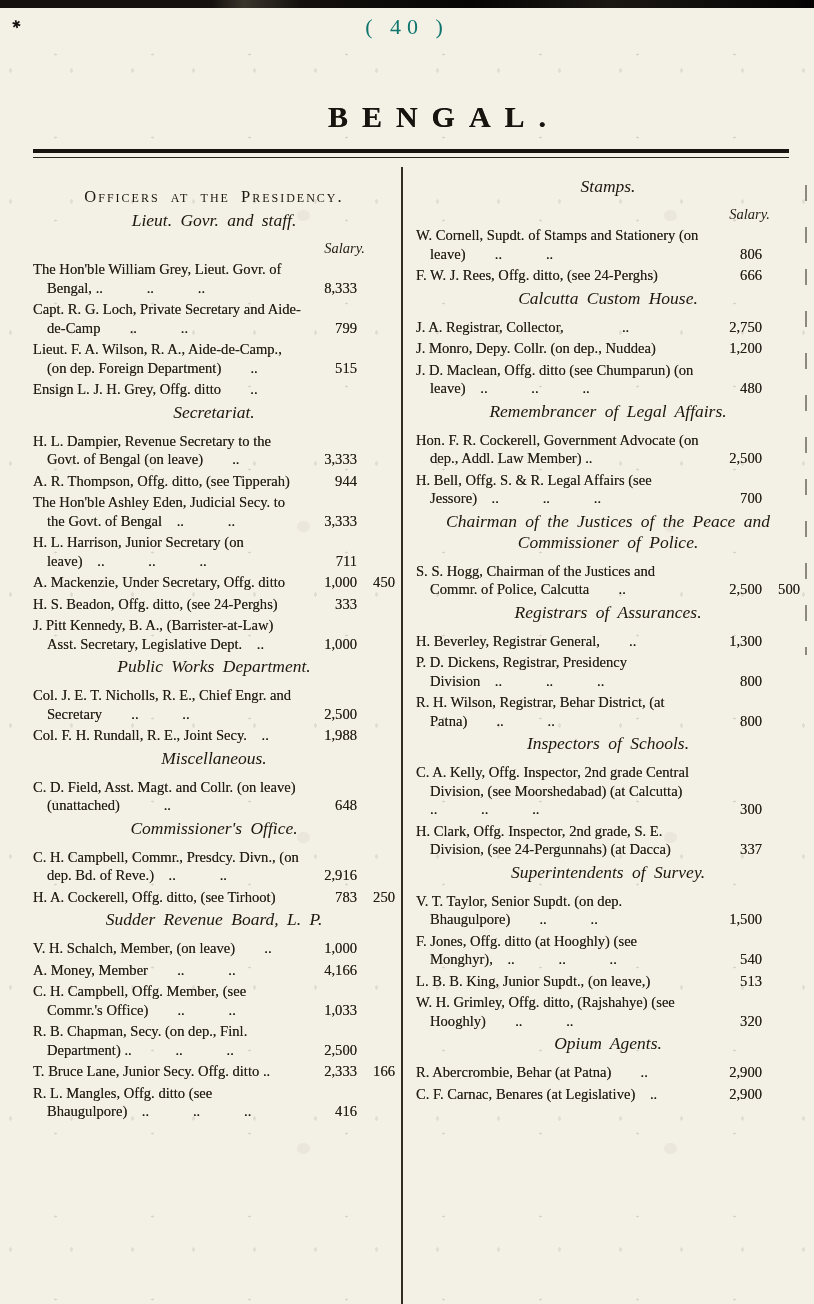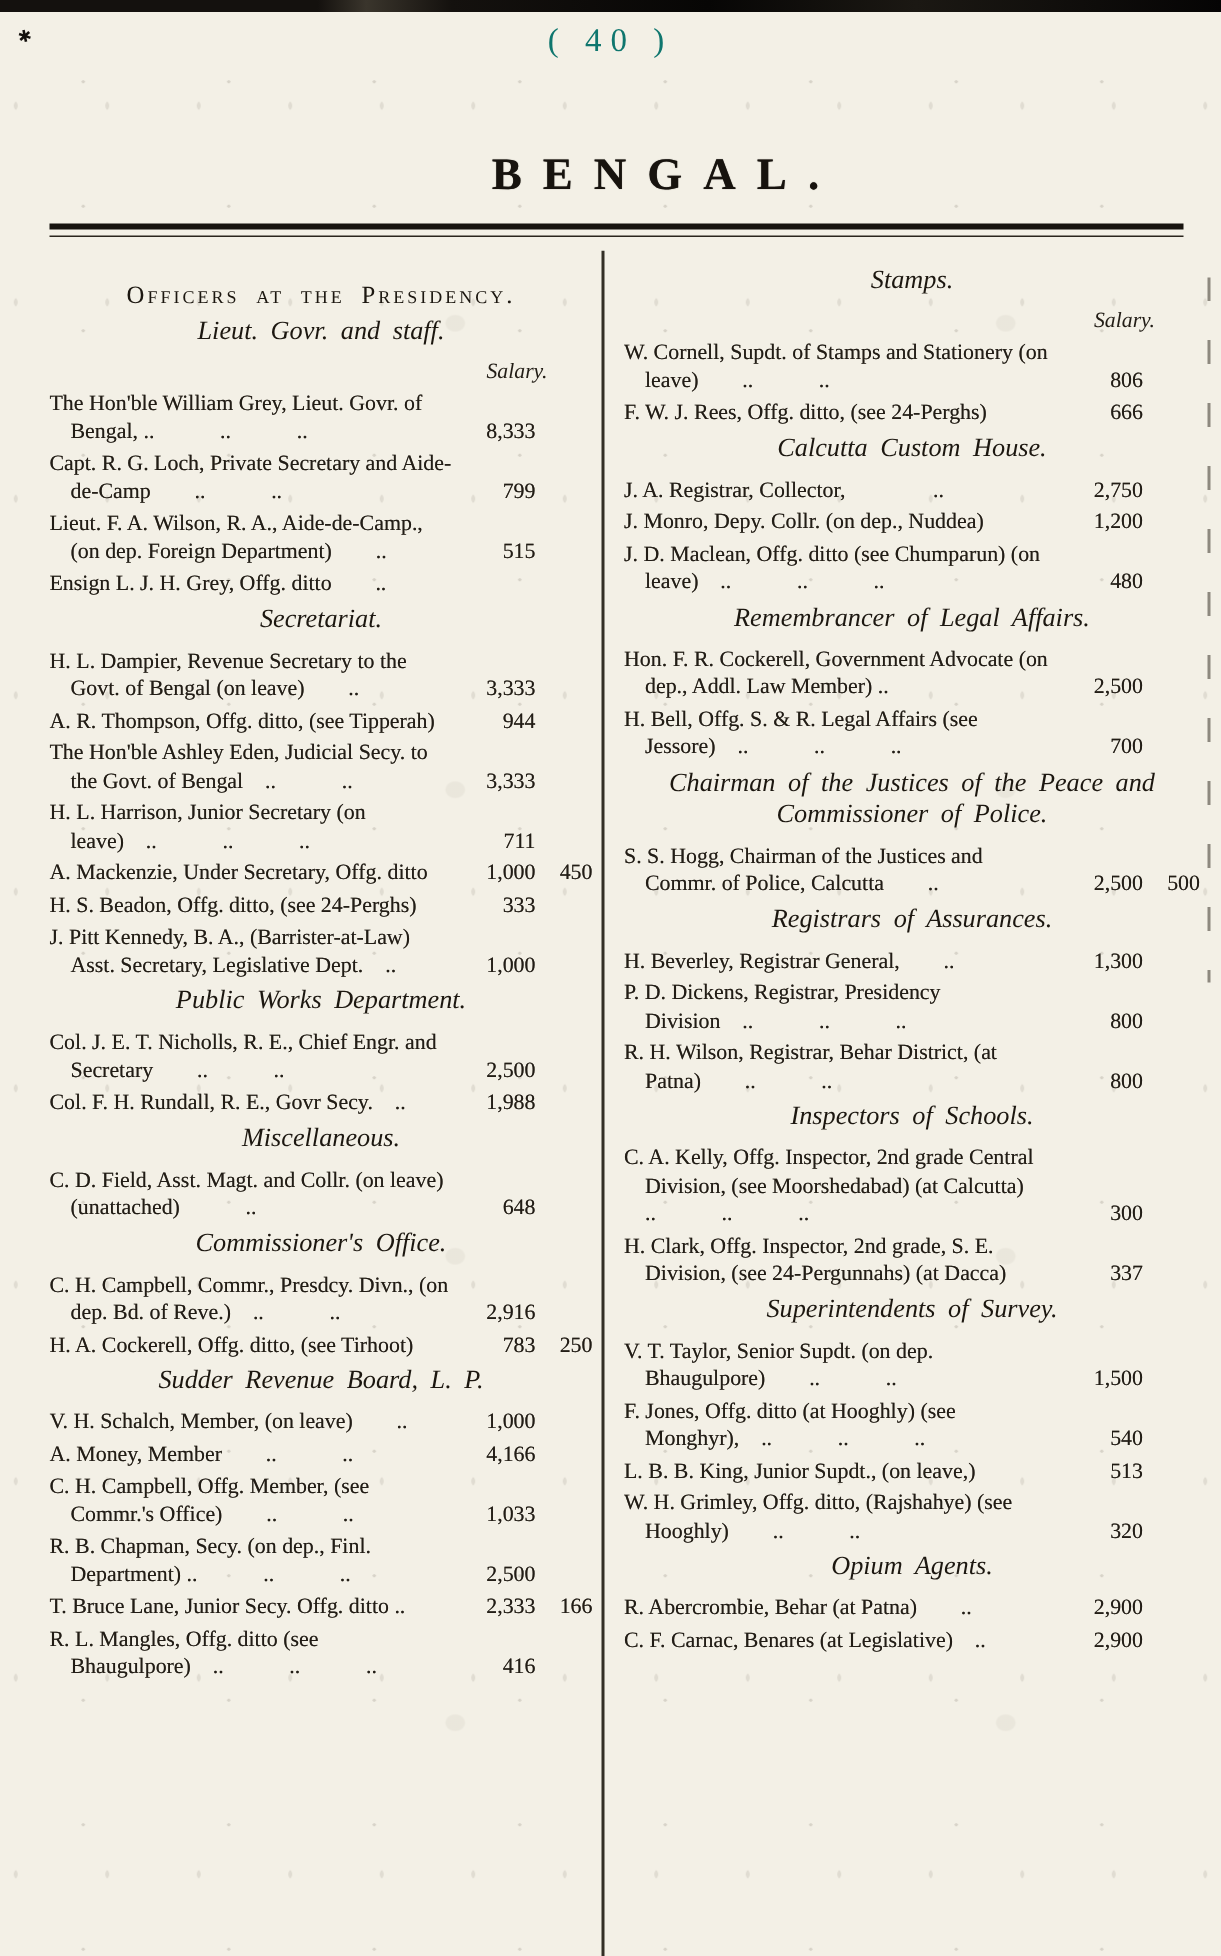--- a/index.html
+++ b/index.html
@@ -152,21 +152,21 @@
           </div>
         </div>
         <div class="section">
           <div class="section-heading">Public Works Department.</div>
           <div class="entry">
             <span class="entry-text">Col. J. E. T. Nicholls, R. E., Chief Engr. and Secretary  ..   ..</span>
             <span class="entry-salary">2,500</span>
             <span class="entry-salary2"></span>
           </div>
           <div class="entry">
-            <span class="entry-text">Col. F. H. Rundall, R. E., Govr Secy. ..</span>
+            <span class="entry-text">Col. F. H. Rundall, R. E., Joint Secy. ..</span>
             <span class="entry-salary">1,988</span>
             <span class="entry-salary2"></span>
           </div>
         </div>
         <div class="section">
           <div class="section-heading">Miscellaneous.</div>
           <div class="entry">
             <span class="entry-text">C. D. Field, Asst. Magt. and Collr. (on leave) (unattached)   ..</span>
             <span class="entry-salary">648</span>
             <span class="entry-salary2"></span>

